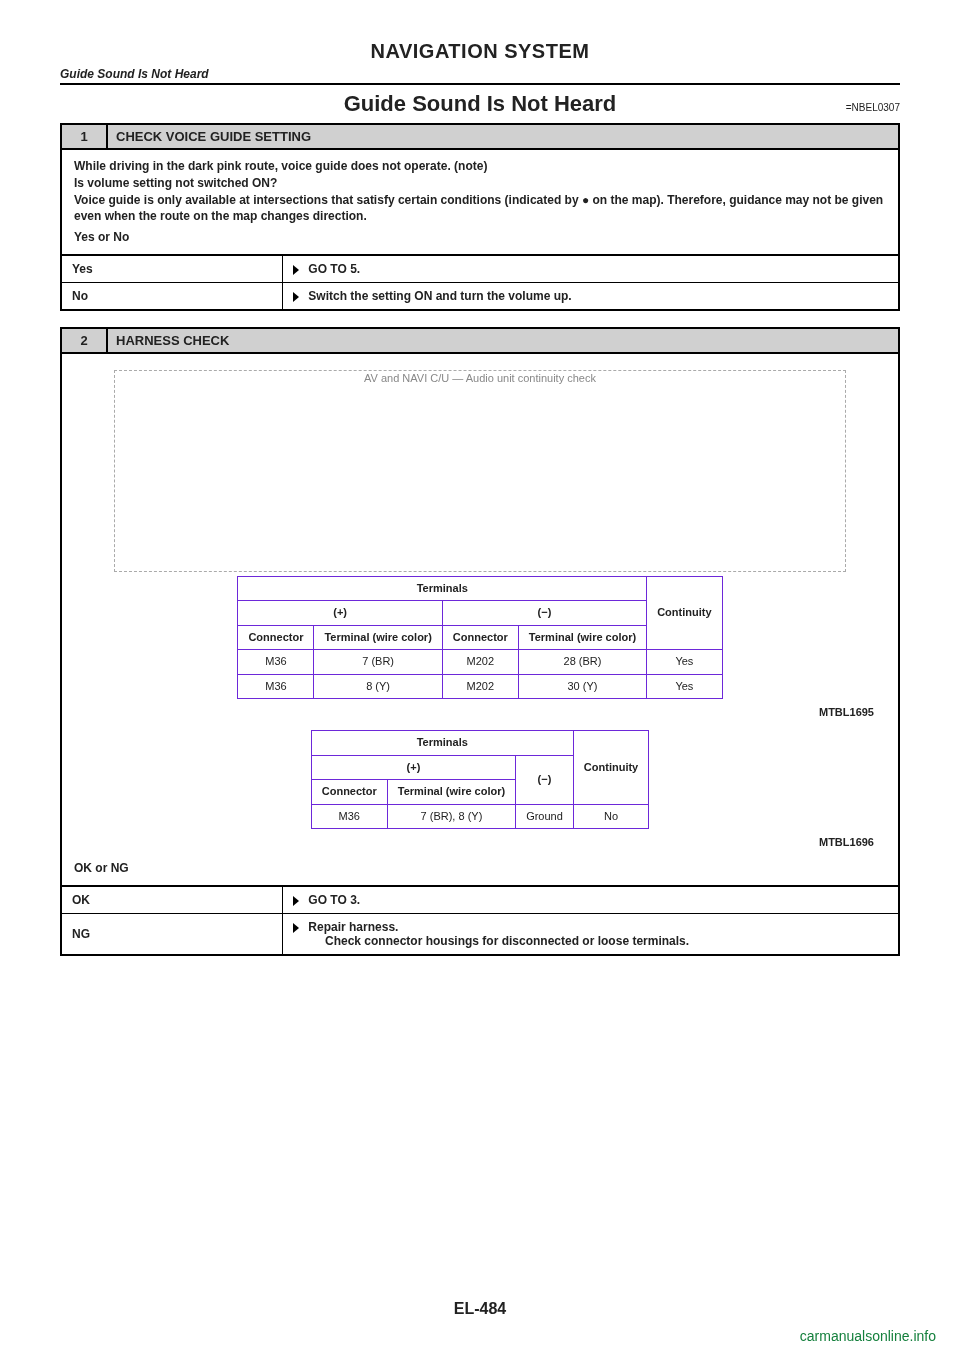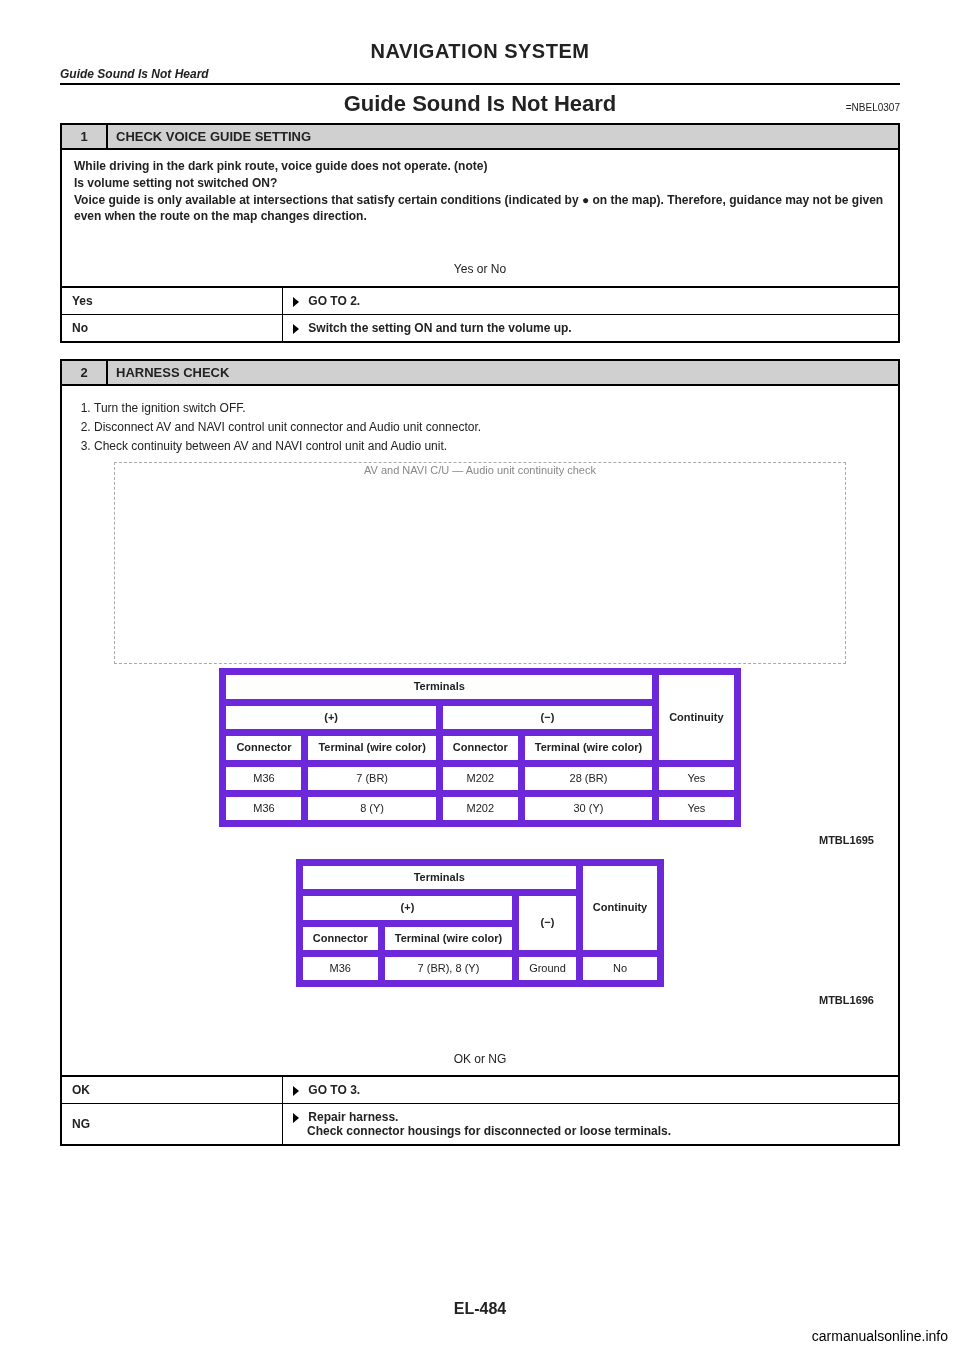--- a/index.html
+++ b/index.html
@@ -74,24 +74,23 @@
     font-weight: bold;
     padding: 4px 8px;
   }
   .step-body {
     padding: 8px 12px 4px 12px;
     font-size: 12px;
     line-height: 1.4;
   }
   .step-body .bold { font-weight: bold; }
   .result-label {
-    text-align: center;
-    font-weight: normal;
+    text-align: left;
+    font-weight: bold;
     padding: 4px 0;
-    margin-top: 32px;
   }
   .result-table {
     width: 100%;
     border-collapse: collapse;
     border-top: 2px solid #000;
   }
   .result-table td {
     border-top: 1px solid #000;
     padding: 6px 10px;
     font-weight: bold;
@@ -122,21 +121,21 @@
   .data-wrap {
     text-align: center;
     margin: 4px auto;
   }
   table.data {
     border-collapse: collapse;
     margin: 0 auto;
     font-size: 11px;
   }
   table.data th, table.data td {
-    border: 7px solid #6d28d9;
+    border: 1px solid #6d28d9;
     padding: 4px 10px;
     text-align: center;
     background: #fff;
   }
   .table-code {
     text-align: right;
     font-size: 11px;
     font-weight: bold;
     padding: 2px 12px 6px 0;
   }
@@ -163,24 +162,24 @@
     text-align: center;
     font-weight: bold;
     font-size: 16px;
     position: absolute;
     bottom: 40px;
     left: 0;
     right: 0;
   }
   .watermark {
     position: absolute;
-    right: 12px;
+    right: 24px;
     bottom: 14px;
     font-size: 14px;
-    color: #000000;
+    color: #15803d;
   }
 
   .subnote { margin: 8px 0 4px 0; }
 </style>
 </head>
 <body>
 
 <div class="page">
 
   <div class="system-title">NAVIGATION SYSTEM</div>
@@ -201,45 +200,40 @@
       <div class="bold">Is volume setting not switched ON?</div>
       <div class="bold">Voice guide is only available at intersections that satisfy certain conditions (indicated by ● on the map). Therefore, guidance may not be given even when the route on the map changes direction.</div>
       <div class="result-label">Yes or No</div>
     </div>
     <table class="result-table">
       <tbody>
           <tr>
         <td>Yes</td>
         <td>
           <span class="triangle"></span>
-          <span>GO TO 2.</span>
+          <span>GO TO 5.</span>
         </td>
       </tr>
       <tr>
         <td>No</td>
         <td>
           <span class="triangle"></span>
           <span>Switch the setting ON and turn the volume up.</span>
         </td>
       </tr>
     </tbody>
       </table>
   </div>
 
   <div class="step-box">
     <div class="step-header">
       <div class="step-num">2</div>
       <div class="step-label">HARNESS CHECK</div>
     </div>
     <div class="step-body">
-      <ol class="step-ol">
-        <li>Turn the ignition switch OFF.</li>
-        <li>Disconnect AV and NAVI control unit connector and Audio unit connector.</li>
-        <li>Check continuity between AV and NAVI control unit and Audio unit.</li>
-      </ol>
 
       <div class="diagram">
         <span>AV and NAVI C/U — Audio unit continuity check</span>
       </div>
 
       <div class="data-wrap">
         <table class="data">
           <tbody>
               <tr>
             <th colspan="4">Terminals</th>
@@ -311,21 +305,21 @@
         <td>
           <span class="triangle"></span>
           <span>GO TO 3.</span>
         </td>
       </tr>
       <tr>
         <td>NG</td>
         <td>
           <span class="triangle"></span>
           <span>Repair harness.</span><br>
-          <span style="margin-left:14px; display:inline-block;">Check connector housings for disconnected or loose terminals.</span>
+          <span style="margin-left:32px; display:inline-block;">Check connector housings for disconnected or loose terminals.</span>
         </td>
       </tr>
     </tbody>
       </table>
   </div>
 
   <div class="page-num">EL-484</div>
   <div class="watermark">carmanualsonline.info</div>
 </div>
 

